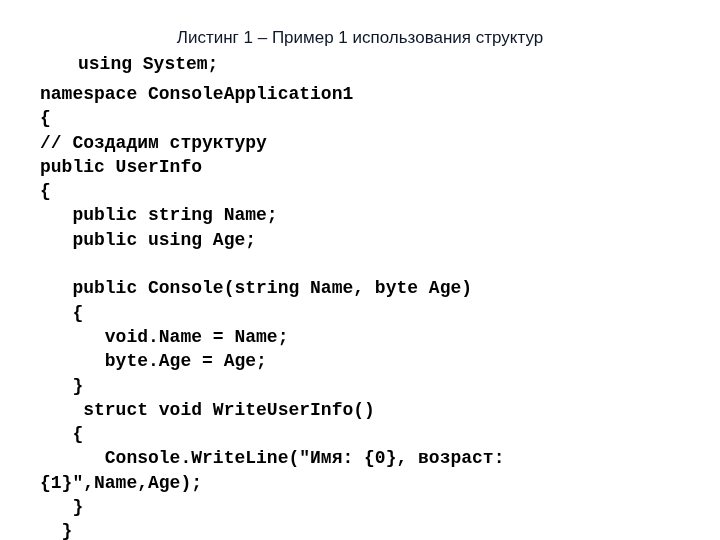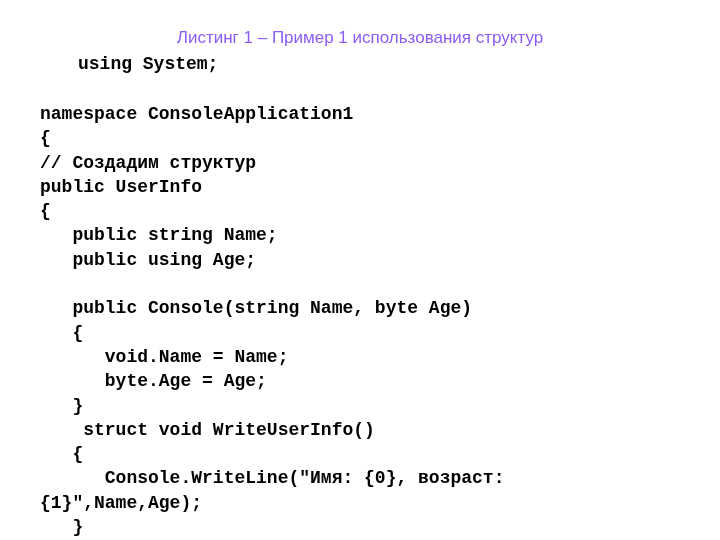--- a/index.html
+++ b/index.html
@@ -10,50 +10,50 @@
     background: #ffffff;
     font-family: Arial, sans-serif;
     overflow: hidden;
   }
   .container {
     padding: 28px 40px 0 40px;
   }
   .caption {
     text-align: center;
     font-size: 17px;
-    color: #8b5cf6;
+    color: #0f172a;
     margin-bottom: 6px;
     font-family: Arial, sans-serif;
   }
   .using-line {
     font-family: Consolas, "Courier New", monospace;
     font-size: 18px;
     font-weight: bold;
     color: #000;
     padding-left: 38px;
-    margin-bottom: 28px;
+    margin-bottom: 8px;
   }
   .code {
     font-family: Consolas, "Courier New", monospace;
     font-size: 18px;
     font-weight: bold;
     color: #000;
     white-space: pre;
     line-height: 1.35;
   }
 </style>
 </head>
 <body>
 
 <div class="container">
   <div class="caption">Листинг 1 – Пример 1 использования структур</div>
   <div class="using-line">using System;</div>
   <div class="code"><span>namespace ConsoleApplication1</span>
 <span>{</span>
-<span>// Создадим структур</span>
+<span>// Создадим структуру</span>
 <span>public UserInfo</span>
 <span>{</span>
 <span>   public string Name;</span>
 <span>   public using Age;</span>
 <span></span>
 <span>   public Console(string Name, byte Age)</span>
 <span>   {</span>
 <span>      void.Name = Name;</span>
 <span>      byte.Age = Age;</span>
 <span>   }</span>

